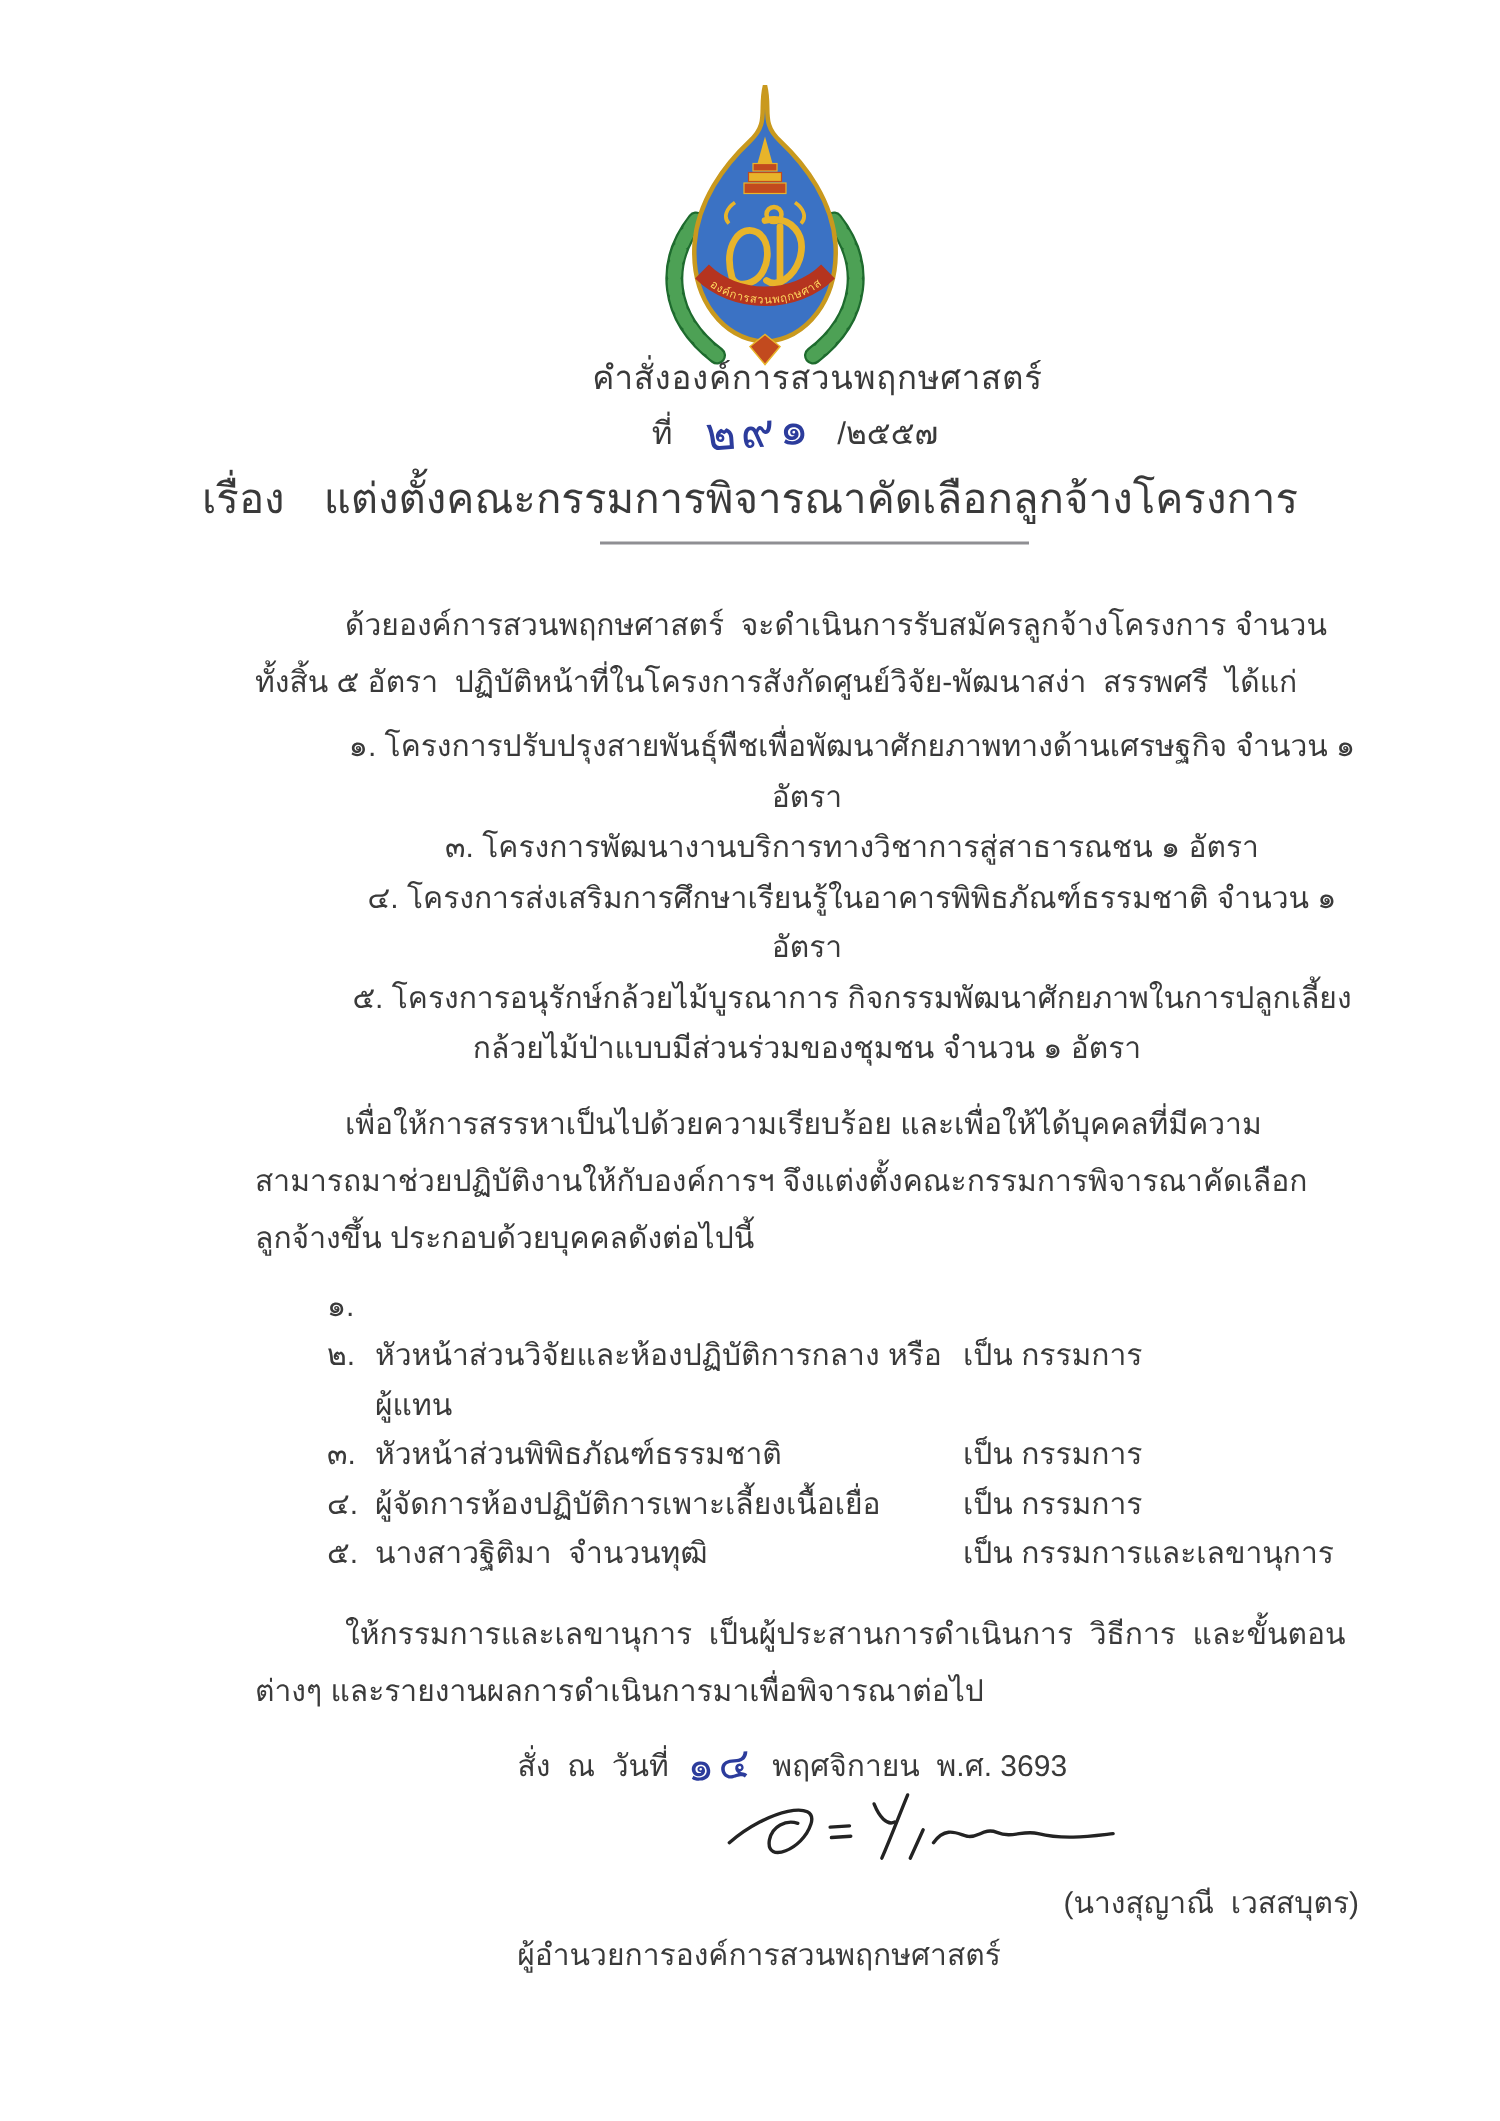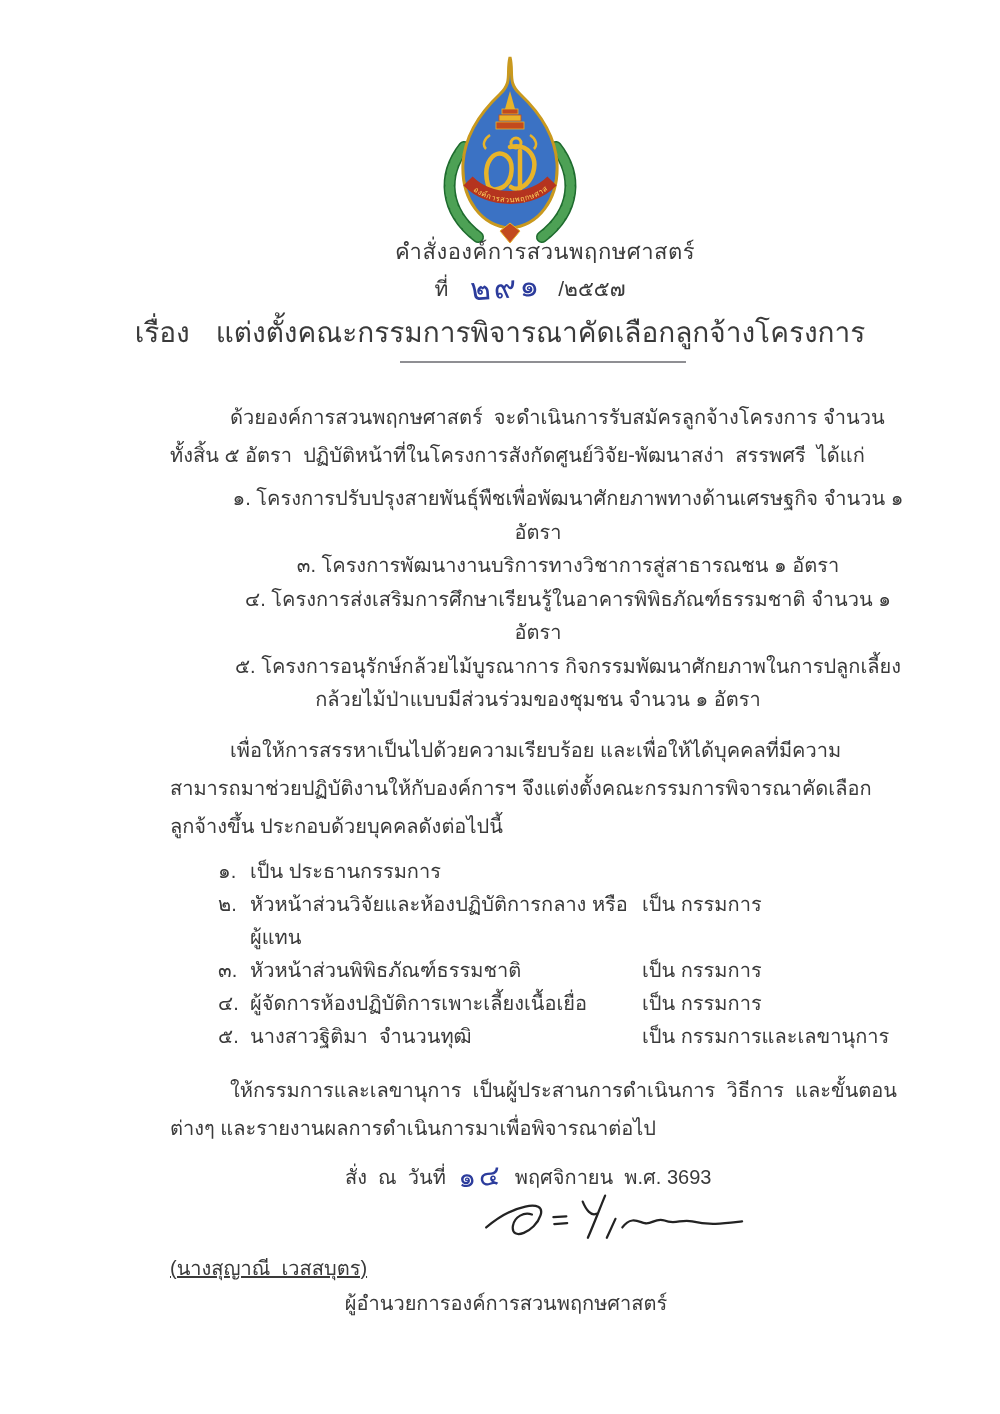--- a/index.html
+++ b/index.html
@@ -56,21 +56,21 @@
   .committee { margin-top: 10px; }
   .committee-row {
     display: grid;
     grid-template-columns: 32px 392px auto;
     padding-left: 48px;
     line-height: 33px;
     white-space: pre-wrap;
   }
   .date-line { margin-top: 8px; padding-left: 175px; line-height: 40px; white-space: pre-wrap; }
   .sig-wrap { height: 56px; padding-left: 283px; margin-top: -4px; }
-  .signer-name { text-align: left; line-height: 34px; margin-top: 2px; white-space: pre-wrap; text-decoration: underline; }
+  .signer-name { text-align: right; line-height: 34px; margin-top: 2px; white-space: pre-wrap; }
   .signer-title { text-align: center; line-height: 36px; transform: translateX(-32px); }
 </style>
 </head>
 <body>
 
 <div class="page">
 
   <svg class="emblem" viewBox="0 0 160 200">
 
     <g>
@@ -124,21 +124,20 @@
       <p>๓. โครงการพัฒนางานบริการทางวิชาการสู่สาธารณชน ๑ อัตรา</p>
       <p>๔. โครงการส่งเสริมการศึกษาเรียนรู้ในอาคารพิพิธภัณฑ์ธรรมชาติ จำนวน ๑ อัตรา</p>
       <p>๕. โครงการอนุรักษ์กล้วยไม้บูรณาการ กิจกรรมพัฒนาศักยภาพในการปลูกเลี้ยงกล้วยไม้ป่าแบบมีส่วนร่วมของชุมชน จำนวน ๑ อัตรา</p>
     </div>
 
     <p class="para p2">เพื่อให้การสรรหาเป็นไปด้วยความเรียบร้อย และเพื่อให้ได้บุคคลที่มีความสามารถมาช่วยปฏิบัติงานให้กับองค์การฯ จึงแต่งตั้งคณะกรรมการพิจารณาคัดเลือกลูกจ้างขึ้น ประกอบด้วยบุคคลดังต่อไปนี้</p>
 
     <div class="committee">
       <div class="committee-row">
         <span>๑.</span>
-        <span>เป็น ประธานกรรมการ</span>
       </div>
       <div class="committee-row">
         <span>๒.</span>
         <span>หัวหน้าส่วนวิจัยและห้องปฏิบัติการกลาง หรือ ผู้แทน</span>
         <span>เป็น กรรมการ</span>
       </div>
       <div class="committee-row">
         <span>๓.</span>
         <span>หัวหน้าส่วนพิพิธภัณฑ์ธรรมชาติ</span>
         <span>เป็น กรรมการ</span>

